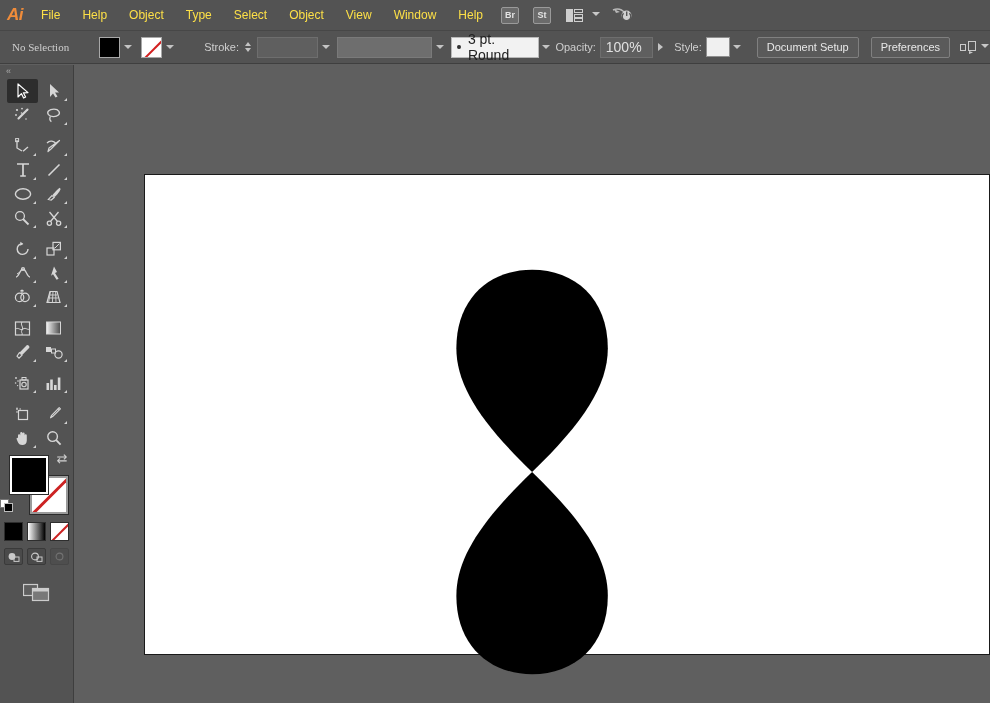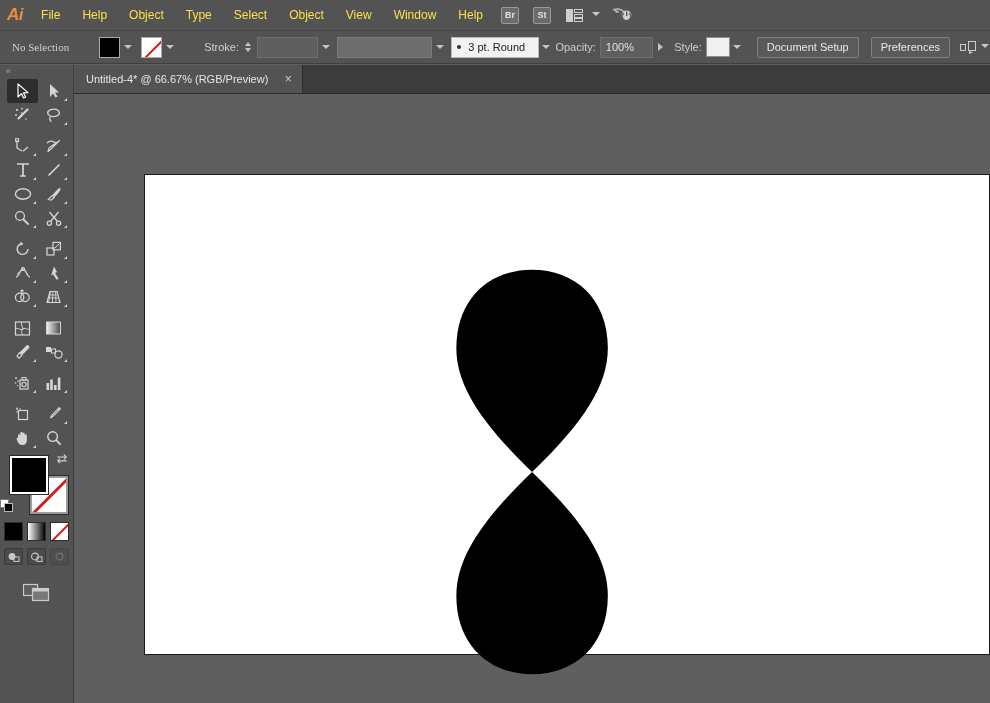--- a/index.html
+++ b/index.html
@@ -77,21 +77,21 @@
   }
   .stepper i {
     display:block; width:0; height:0; margin:1px 0;
     border-left:3.5px solid transparent; border-right:3.5px solid transparent;
   }
   .stepper i.up { border-bottom:4px solid #c4c4c4; }
   .stepper i.dn { border-top:4px solid #c4c4c4; }
   .field {
     height:21px; background:#5f5f5f; border:1px solid #6e6e6e;
     display:flex; align-items:center; padding:0 5px;
-    font-size:11px; color:#e0e0e0;
+    font-size:14px; color:#e0e0e0;
   }
   #stroke-weight-field { width:62px; margin-left:3px; }
   #profile-field { width:96px; margin-left:4px; background:#6e6e6e; border-color:#7a7a7a; }
   #brush-field {
     width:88px; margin-left:4px; background:#f2f2f2; color:#222; border:1px solid #b9b9b9;
     justify-content:flex-start; gap:4px;
   }
   .dot { width:4px; height:4px; border-radius:50%; background:#333; display:inline-block; margin-right:3px; }
   #opacity-field { width:54px; margin-left:4px; }
   .tri-right {
@@ -297,26 +297,20 @@
     <div style="display:flex;align-items:center;margin-left:10px">
       <svg width="19" height="15" viewBox="0 0 19 15">
         <rect x="0.5" y="4.5" width="5" height="6" fill="none" stroke="#cacaca"></rect>
         <rect x="8.5" y="1.5" width="7" height="9" fill="none" stroke="#cacaca"></rect>
         <path d="M9 11 L9 14 L13 12.5 Z" fill="#cacaca"></path>
       </svg>
       <span class="chev"></span>
     </div>
   </div>
 
-  <div id="tabbar">
-    <div id="doc-tab">
-      <span id="doc-tab-title">Untitled-4* @ 66.67% (RGB/Preview)</span>
-      <span id="doc-tab-close">×</span>
-    </div>
-  </div>
 
   <div id="toolpanel">
     <div id="tp-grip">«</div>
 
     <div id="tools">
 
       <div class="tool active">
         <svg width="14" height="16" viewBox="0 0 14 16">
             <path d="M2 1 L2 14 L5.4 10.6 L7.6 15 L9.6 14 L7.4 9.8 L12 9.6 Z" fill="none" stroke="#ffffff" stroke-width="1.2" stroke-linejoin="round"></path>
           </svg>

